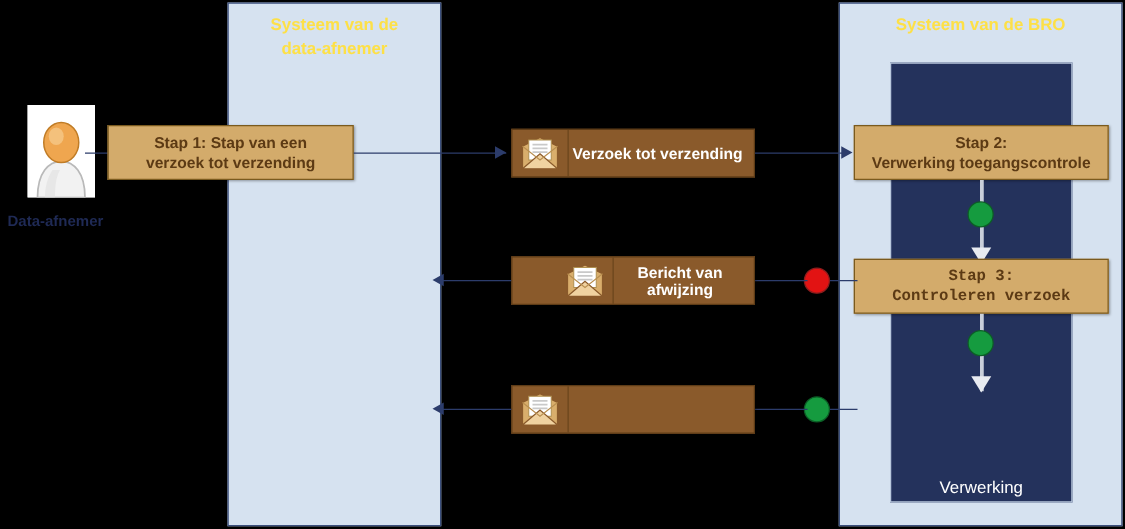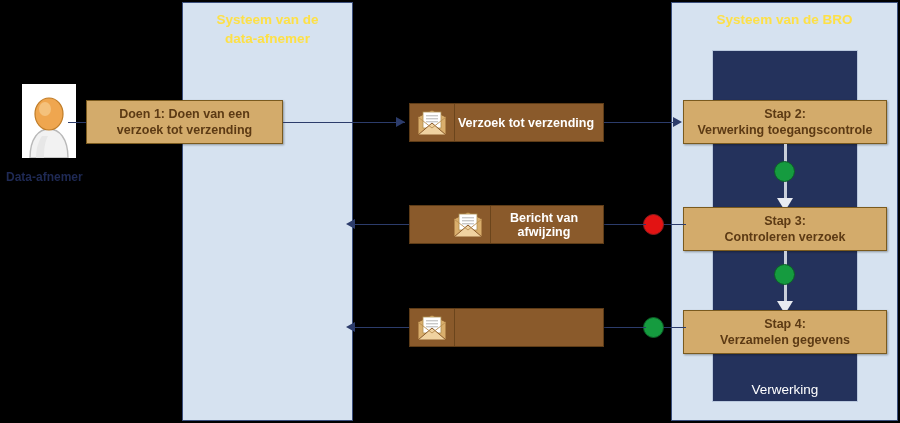--- a/index.html
+++ b/index.html
@@ -175,21 +175,21 @@
       <path d="M20 52 C16 58 14 66 14 74 L22 74 C22 64 23 57 26 52 Z" fill="#e4e4e4" opacity="0.8"></path>
 
       <ellipse cx="27" cy="30" rx="14" ry="16" fill="#efa64f" stroke="#c07c26" stroke-width="1.2"></ellipse>
       <ellipse cx="23" cy="25" rx="6" ry="7" fill="#f6c98b" opacity="0.75"></ellipse>
     </svg>
   </div>
   <div class="actor-label" style="left:6px; top:170px;">Data-afnemer</div>
 
   <div class="hline" style="left:68px; top:122px; width:20px;"></div>
 
-  <div class="step-box" style="left:86px; top:100px; width:197px; height:44px;">Doen 1: Doen van een
+  <div class="step-box" style="left:86px; top:100px; width:197px; height:44px;">Stap 1: Stap van een
 verzoek tot verzending</div>
 
   <div class="hline" style="left:283px; top:122px; width:122px;"></div>
   <div class="arrow-right" style="left:396px; top:117px;"></div>
 
   <div class="msg-box" style="left:409px; top:103px; width:195px; height:39px;">
     <span class="msg-icon">
       <svg width="30" height="27" viewBox="0 0 30 27">
         <path d="M1 26 L1 8 L15 1 L29 8 L29 26 Z" fill="#d9ae6c" stroke="#8a5a2b" stroke-width="1"></path>
         <rect x="6" y="3" width="18" height="16" fill="#ffffff" stroke="#b09050" stroke-width="0.8"></rect>
@@ -206,21 +206,21 @@
   <div class="hline" style="left:604px; top:122px; width:76px;"></div>
   <div class="arrow-right" style="left:673px; top:117px;"></div>
 
   <div class="step-box" style="left:683px; top:100px; width:204px; height:44px;">Stap 2:
 Verwerking toegangscontrole</div>
 
   <div class="vline" style="left:784px; top:144px; height:66px;"></div>
   <div class="dot dot-green" style="left:774px; top:161px; width:21px; height:21px;"></div>
   <div class="arrow-down" style="left:777px; top:198px;"></div>
 
-  <div class="step-box" style="left:683px; top:207px; width:204px; height:44px;">Stap 3:
+  <div class="step-box" style="left:683px; top:207px; width:204px; height:44px;font-family:Liberation Mono, monospace;">Stap 3:
 Controleren verzoek</div>
 
   <div class="hline" style="left:662px; top:224px; width:24px;"></div>
   <div class="dot dot-red" style="left:643px; top:214px; width:21px; height:21px;" title="rejected"></div>
   <div class="hline" style="left:604px; top:224px; width:42px;"></div>
 
   <div class="msg-box" style="left:409px; top:205px; width:195px; height:39px;padding-left:36px;">
     <span class="msg-icon">
       <svg width="30" height="27" viewBox="0 0 30 27">
         <path d="M1 26 L1 8 L15 1 L29 8 L29 26 Z" fill="#d9ae6c" stroke="#8a5a2b" stroke-width="1"></path>
@@ -235,22 +235,20 @@
     <span class="msg-label">Bericht van afwijzing</span>
   </div>
 
   <div class="hline" style="left:352px; top:224px; width:57px;"></div>
   <div class="arrow-left" style="left:346px; top:219px;"></div>
 
   <div class="vline" style="left:784px; top:251px; height:62px;"></div>
   <div class="dot dot-green" style="left:774px; top:264px; width:21px; height:21px;"></div>
   <div class="arrow-down" style="left:777px; top:301px;"></div>
 
-  <div class="step-box" style="left:683px; top:310px; width:204px; height:44px;">Stap 4:
-Verzamelen gegevens</div>
 
   <div class="hline" style="left:662px; top:327px; width:24px;"></div>
   <div class="dot dot-green" style="left:643px; top:317px; width:21px; height:21px;"></div>
   <div class="hline" style="left:604px; top:327px; width:42px;"></div>
 
   <div class="msg-box" style="left:409px; top:308px; width:195px; height:39px;">
     <span class="msg-icon">
       <svg width="30" height="27" viewBox="0 0 30 27">
         <path d="M1 26 L1 8 L15 1 L29 8 L29 26 Z" fill="#d9ae6c" stroke="#8a5a2b" stroke-width="1"></path>
         <rect x="6" y="3" width="18" height="16" fill="#ffffff" stroke="#b09050" stroke-width="0.8"></rect>

